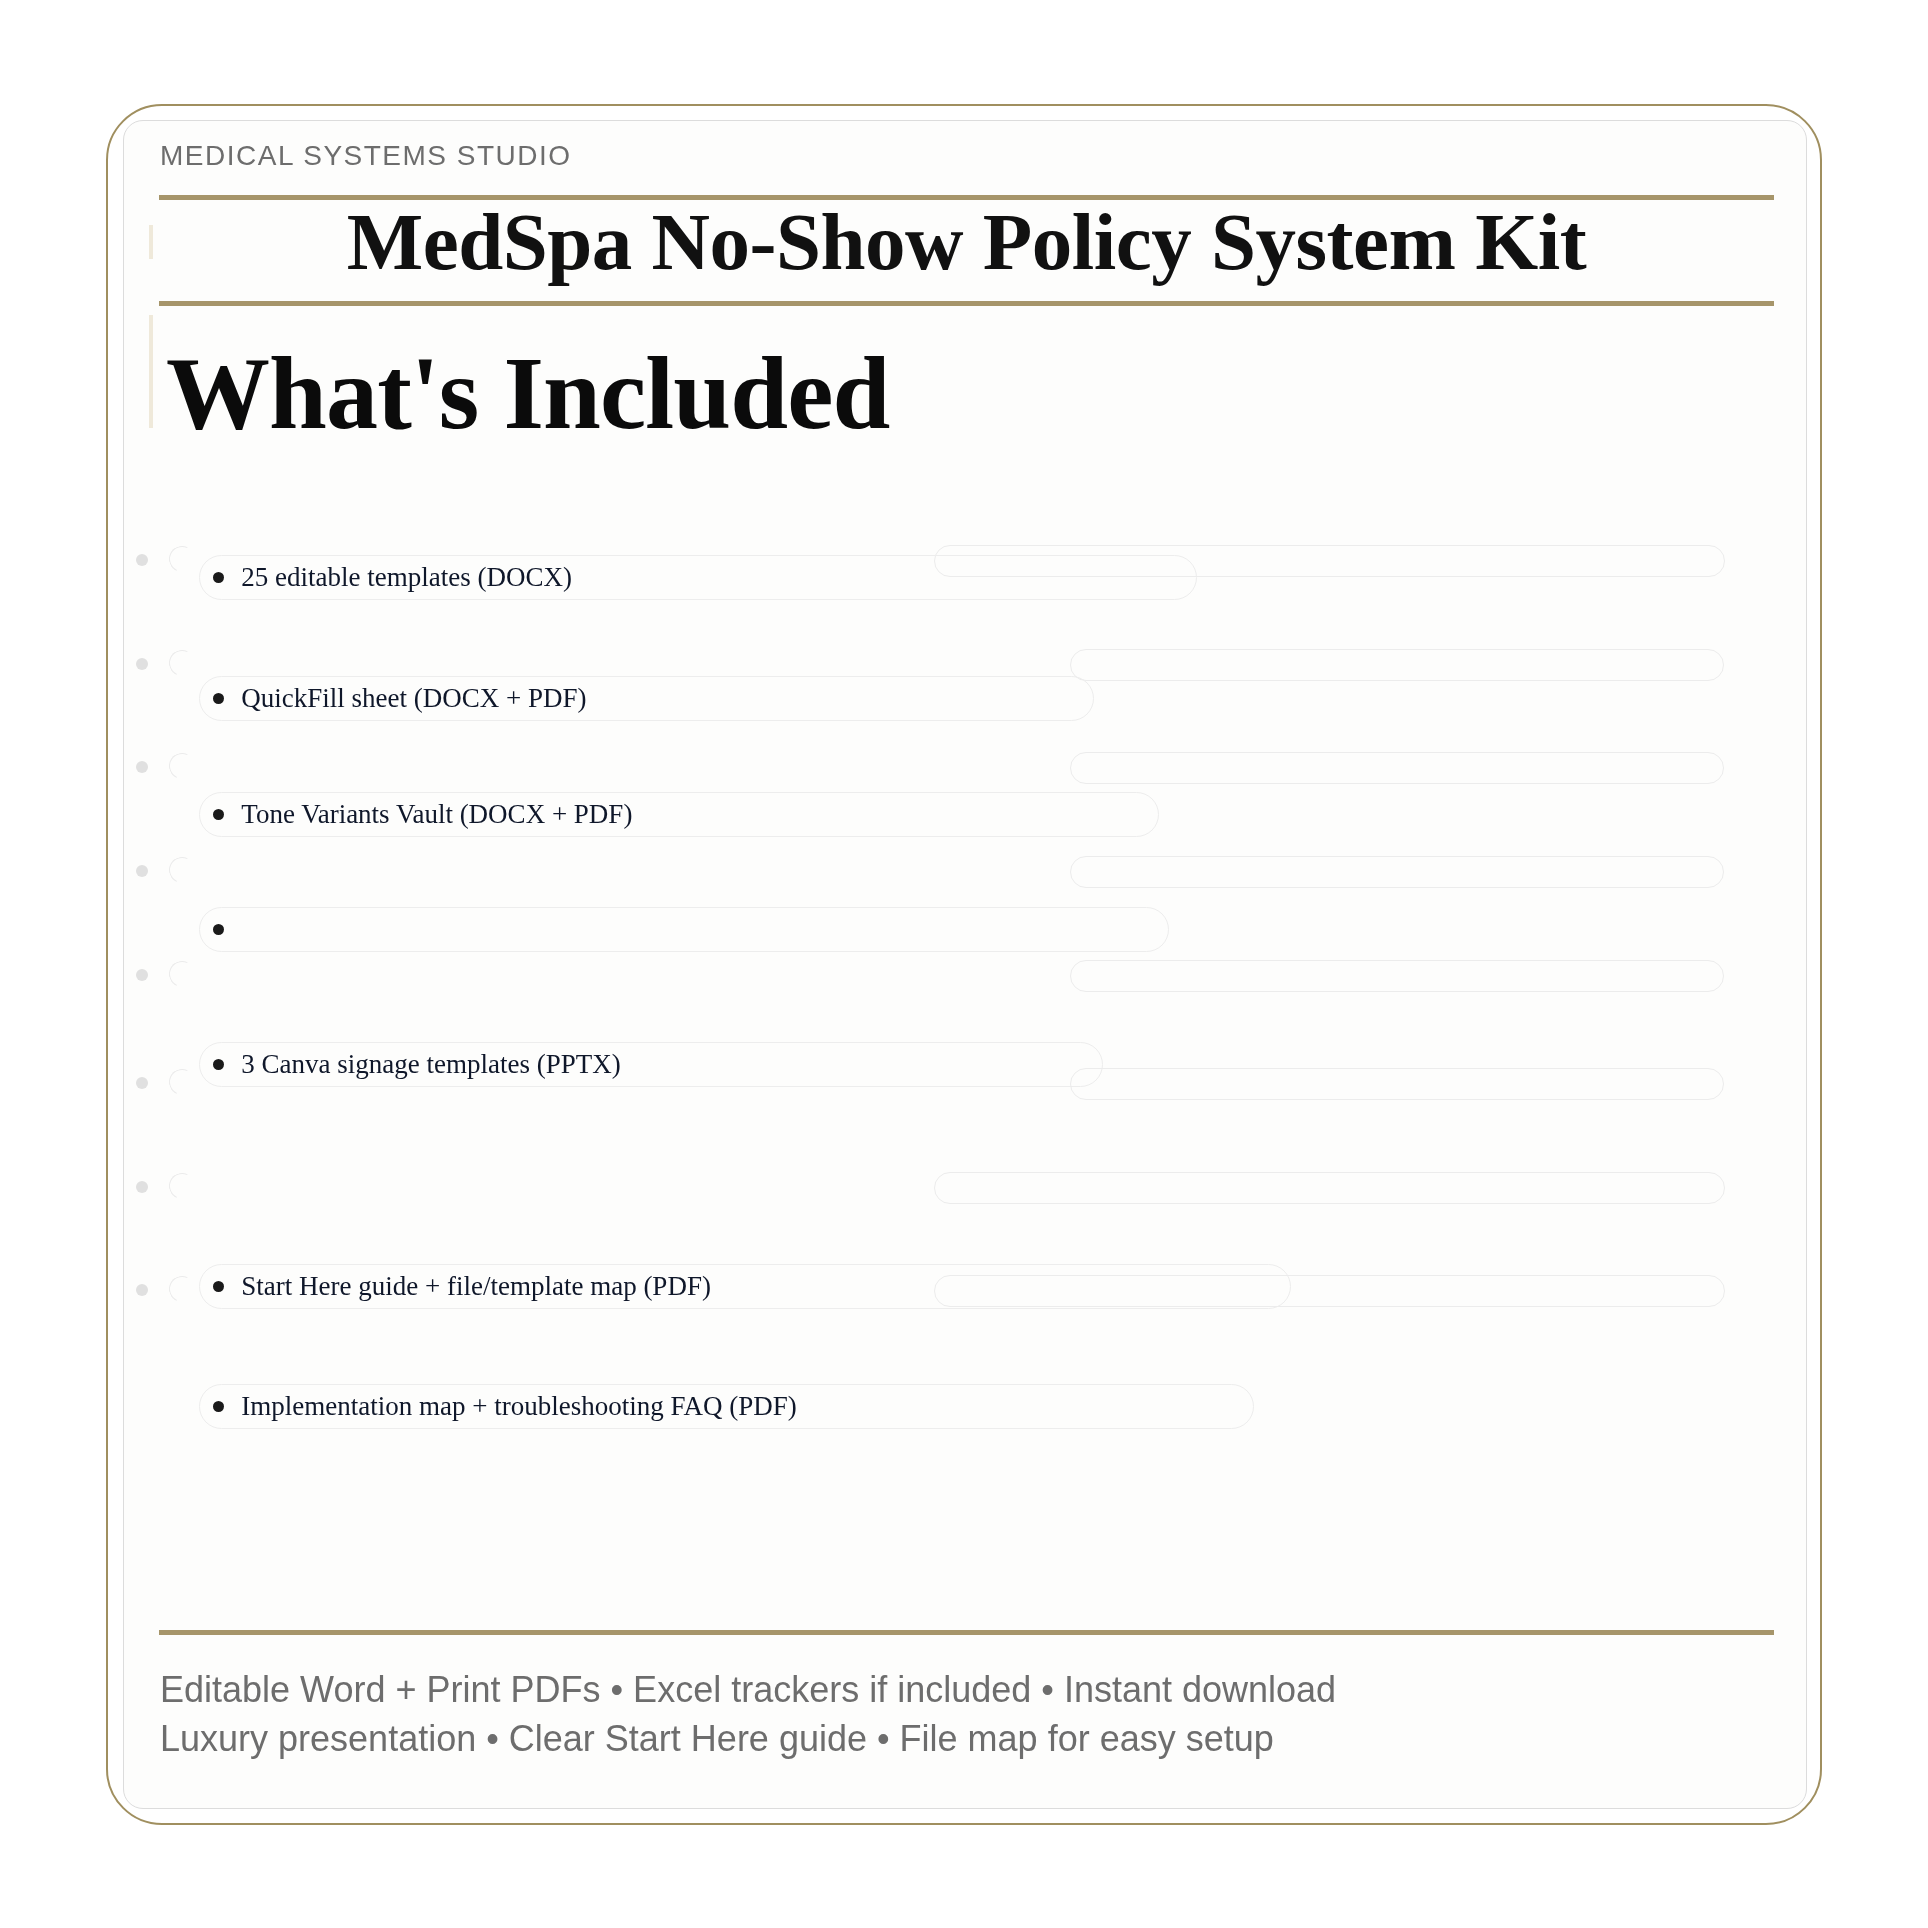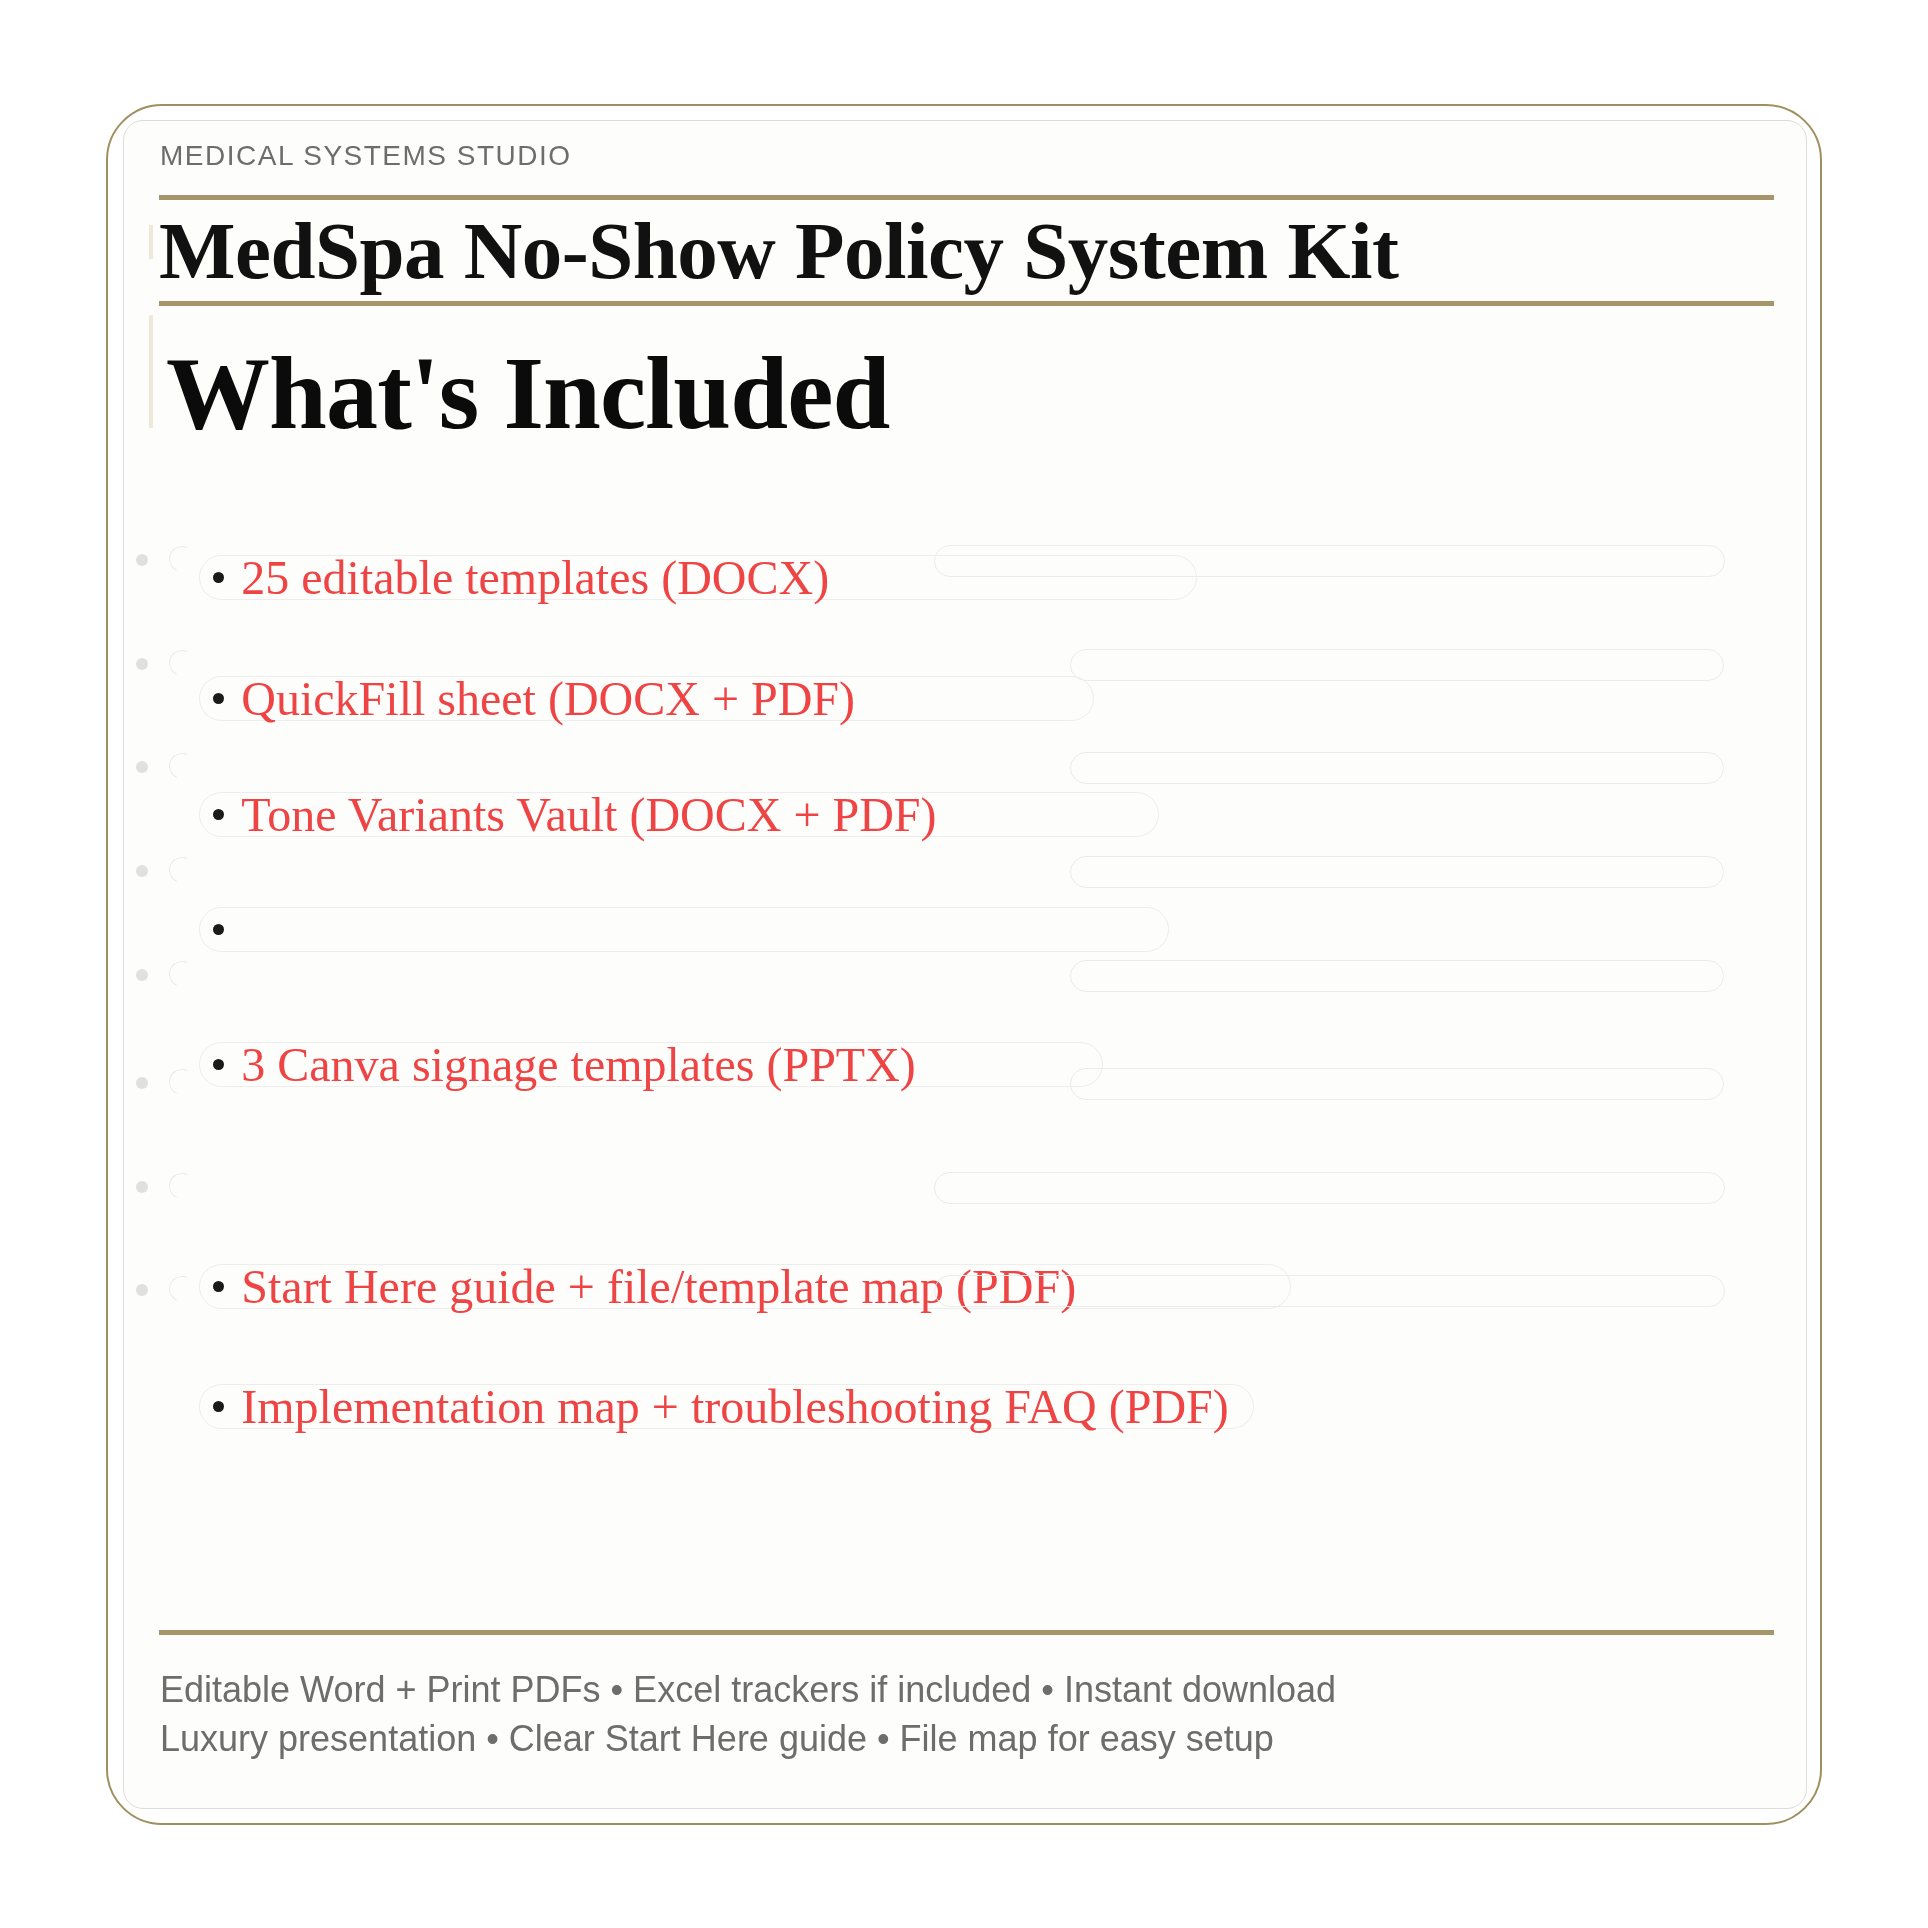--- a/index.html
+++ b/index.html
@@ -66,22 +66,23 @@
     top: 1509px;
     width: 1615px;
     height: 4.7px;
     background: #a6956a;
   }
 
   
   .title {
     position: absolute;
     left: 35px;
-    top: 83px;
+    top: 74px;
     width: 1615px;
+    text-align: center;
     font-family: "Liberation Serif", serif;
     font-weight: bold;
     font-size: 81px;
     line-height: 94px;
     color: #111111;
     letter-spacing: -0.5px;
     white-space: nowrap;
   }
 
   
@@ -180,23 +181,23 @@
     width: 11.3px;
     height: 11.3px;
     border-radius: 50%;
     background: #1a1a1a;
     flex: 0 0 auto;
     margin-right: 17px;
   }
 
   .item-label {
     font-family: "Liberation Serif", serif;
-    font-size: 48px;
+    font-size: 27px;
     line-height: 43px;
-    color: #ef4444;
+    color: #0f172a;
     white-space: nowrap;
   }
 
   
   .footer {
     position: absolute;
     left: 36px;
     top: 1544px;
     width: 1601px;
   }

